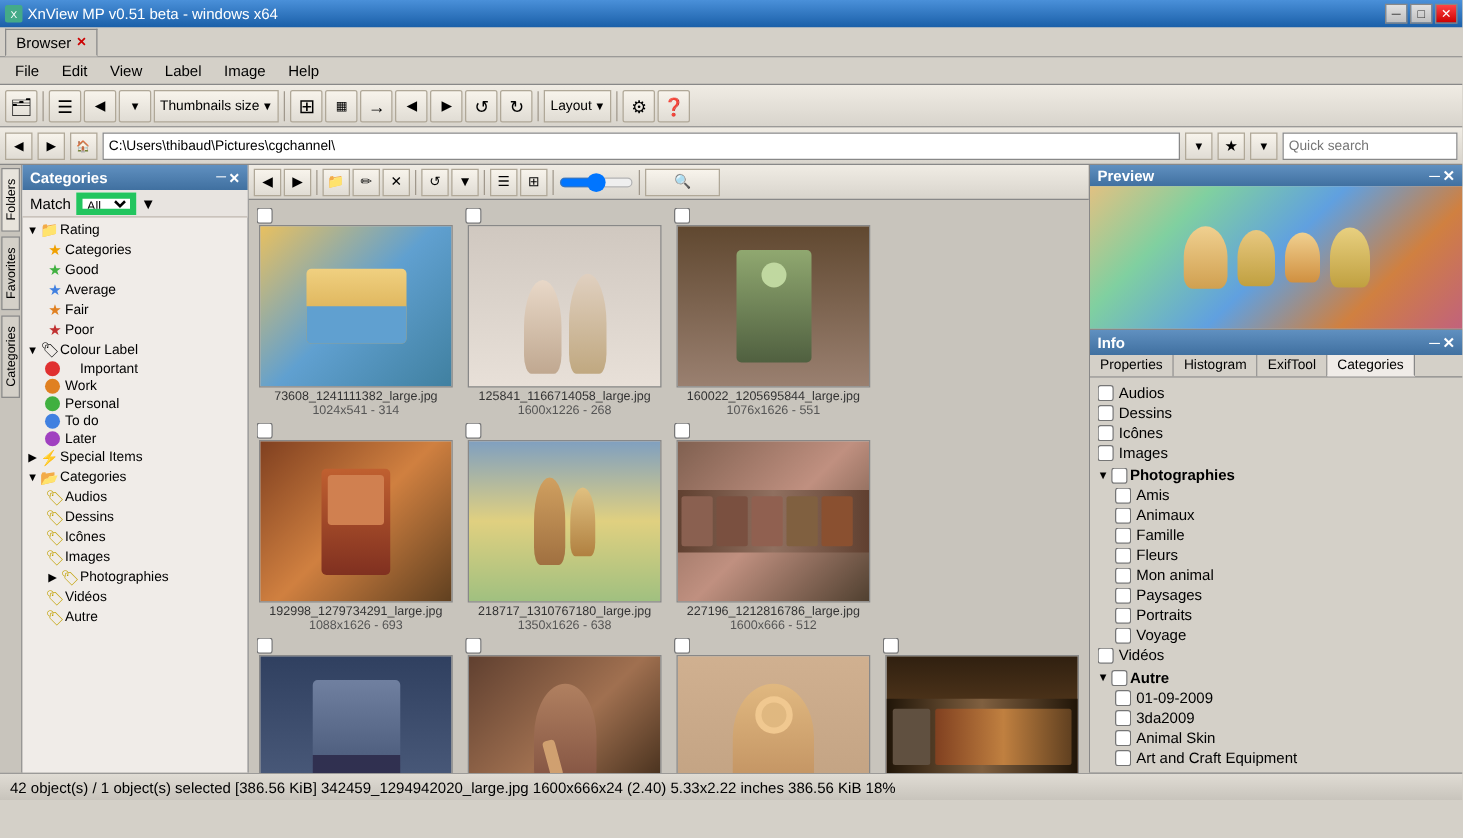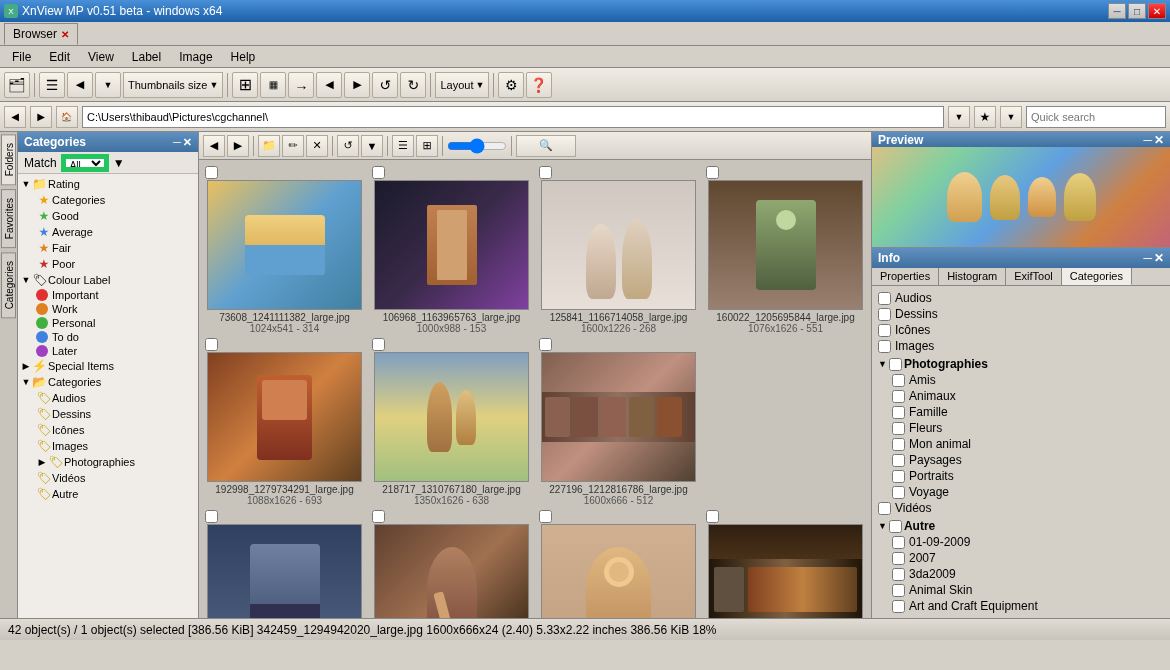--- a/index.html
+++ b/index.html
@@ -500,21 +500,21 @@
       </div>
 
       <div class="tree-item">
         <div class="tree-expand">▼</div>
         <div class="tree-icon">🏷</div>
         <span class="tree-label">Colour Label</span>
       </div>
       <div class="tree-item">
         <div class="tree-indent"></div>
         <div class="dot" style="background:#e03030"></div>
-        <span class="tree-label" style="margin-left:4px">Important</span>
+        <span class="tree-label" style="margin-left:16px">Important</span>
       </div>
       <div class="tree-item">
         <div class="tree-indent"></div>
         <div class="dot" style="background:#e08020"></div>
         <span class="tree-label" style="margin-left:4px">Work</span>
       </div>
       <div class="tree-item">
         <div class="tree-indent"></div>
         <div class="dot" style="background:#40b040"></div>
         <span class="tree-label" style="margin-left:4px">Personal</span>
@@ -616,34 +616,20 @@
             </div>
           </div>
           <div class="thumb-label">73608_1241111382_large.jpg</div>
           <div class="thumb-meta">1024x541 - 314</div>
         </div>
         <div class="thumb-cell">
           <div class="thumb-check">
               <input type="checkbox" style="">
             </div>
           <div class="thumb-frame">
-            <div style="width:100%;height:100%;background:linear-gradient(135deg,#1a1a2a,#3a2a4a,#8040a0);display:flex;align-items:center;justify-content:center;">
-              <div style="width:50px;height:80px;background:linear-gradient(to bottom,#c08050,#a06030);border-radius:2px;position:relative;">
-                <div style="width:30px;height:70px;background:#d0a070;position:absolute;top:5px;left:10px;border-radius:1px;"></div>
-              </div>
-            </div>
-          </div>
-          <div class="thumb-label">106968_1163965763_large.jpg</div>
-          <div class="thumb-meta">1000x988 - 153</div>
-        </div>
-        <div class="thumb-cell">
-          <div class="thumb-check">
-              <input type="checkbox" style="">
-            </div>
-          <div class="thumb-frame">
             <div style="width:100%;height:100%;background:linear-gradient(to bottom,#d0c8c0,#e8e0d8);display:flex;align-items:flex-end;justify-content:center;gap:6px;padding-bottom:10px;">
               <div style="width:30px;height:75px;background:linear-gradient(to bottom,#e8d8c8,#c0a890);border-radius:50% 50% 20% 20%;"></div>
               <div style="width:30px;height:80px;background:linear-gradient(to bottom,#e0d0c0,#c0a880);border-radius:50% 50% 20% 20%;"></div>
             </div>
           </div>
           <div class="thumb-label">125841_1166714058_large.jpg</div>
           <div class="thumb-meta">1600x1226 - 268</div>
         </div>
         <div class="thumb-cell">
           <div class="thumb-check">
@@ -863,24 +849,20 @@
           <span style="font-size:9px;cursor:pointer">▼</span>
           <input type="checkbox" style="">
             <span>Autre</span>
         </div>
         <div class="cat-check-item" style="padding-left:16px;">
           <input type="checkbox" style="">
             <span>01-09-2009</span>
         </div>
         <div class="cat-check-item" style="padding-left:16px;">
           <input type="checkbox" style="">
-            <span>2007</span>
-        </div>
-        <div class="cat-check-item" style="padding-left:16px;">
-          <input type="checkbox" style="">
             <span>3da2009</span>
         </div>
         <div class="cat-check-item" style="padding-left:16px;">
           <input type="checkbox" style="">
             <span>Animal Skin</span>
         </div>
         <div class="cat-check-item" style="padding-left:16px;">
           <input type="checkbox" style="">
             <span>Art and Craft Equipment</span>
         </div>

